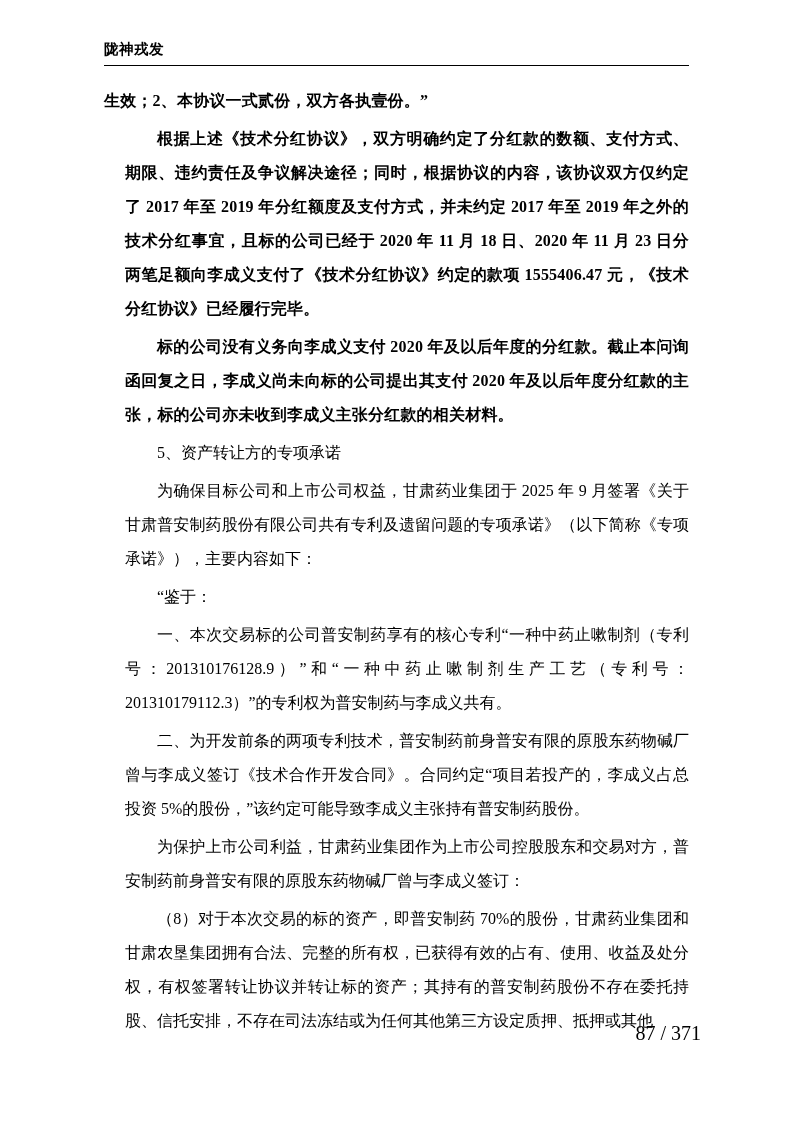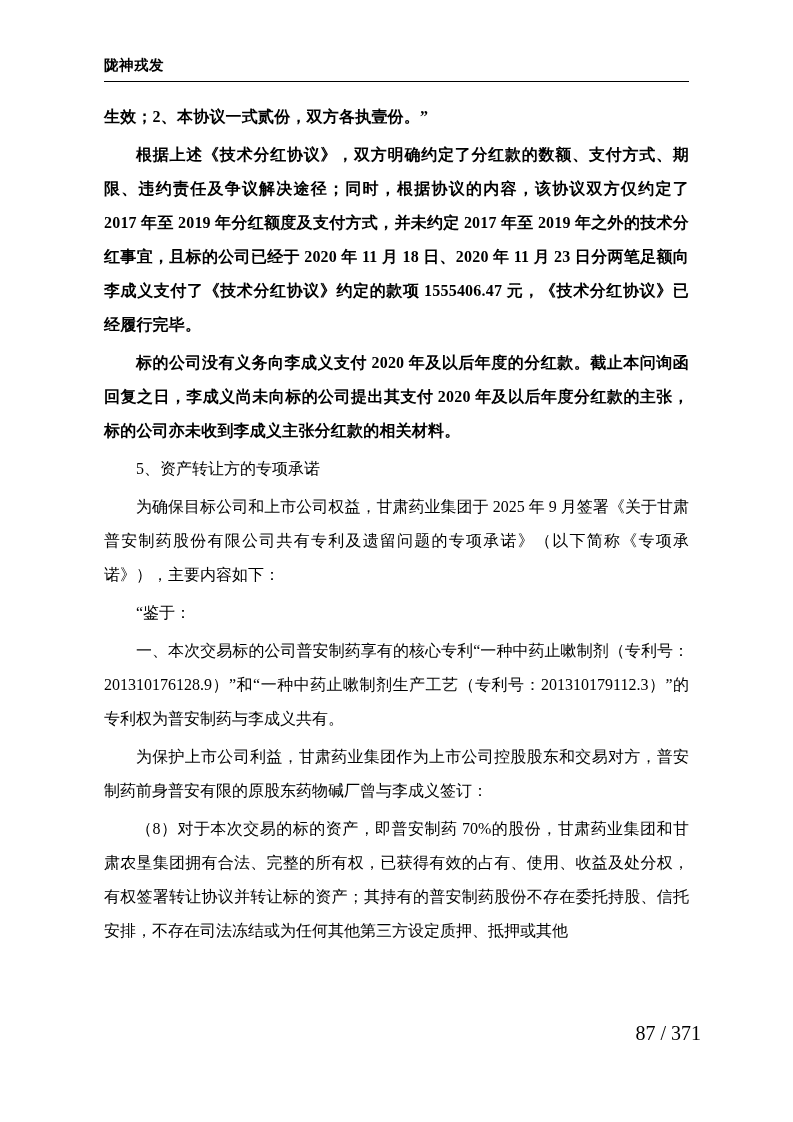--- a/index.html
+++ b/index.html
@@ -15,21 +15,21 @@
     width: 793px;
     height: 1122px;
     margin: 0 auto;
     background: #ffffff;
     box-sizing: border-box;
     overflow: hidden;
   }
   .content {
     position: absolute;
     left: 104px;
-    top: 56px;
+    top: 40px;
     width: 585px;
   }
   .header {
     display: flex;
     justify-content: space-between;
     align-items: flex-end;
     font-size: 14.5px;
     font-weight: bold;
     letter-spacing: 0.5px;
     padding-bottom: 6px;
@@ -51,20 +51,21 @@
   p.para {
     margin: 0 0 0 0;
     font-size: 16px;
     line-height: 34px;
     text-align: justify;
     text-justify: inter-ideograph;
     color: #000;
   }
   p.para + p.para {
     margin-top: 4px;
+    margin-left: 21px;
   }
   p.bold {
     font-weight: bold;
     letter-spacing: 0.2px;
   }
   p.indent {
     text-indent: 2em;
   }
   .footer {
     position: absolute;
@@ -88,20 +89,21 @@
     <div class="header-rule"></div>
 
     <div class="body-text">
       <p class="para bold">生效；2、本协议一式贰份，双方各执壹份。”</p>
       <p class="para bold indent">根据上述《技术分红协议》，双方明确约定了分红款的数额、支付方式、期限、违约责任及争议解决途径；同时，根据协议的内容，该协议双方仅约定了 2017 年至 2019 年分红额度及支付方式，并未约定 2017 年至 2019 年之外的技术分红事宜，且标的公司已经于 2020 年 11 月 18 日、2020 年 11 月 23 日分两笔足额向李成义支付了《技术分红协议》约定的款项 1555406.47 元，《技术分红协议》已经履行完毕。</p>
       <p class="para bold indent">标的公司没有义务向李成义支付 2020 年及以后年度的分红款。截止本问询函回复之日，李成义尚未向标的公司提出其支付 2020 年及以后年度分红款的主张，标的公司亦未收到李成义主张分红款的相关材料。</p>
       <p class="para indent">5、资产转让方的专项承诺</p>
       <p class="para indent">为确保目标公司和上市公司权益，甘肃药业集团于 2025 年 9 月签署《关于甘肃普安制药股份有限公司共有专利及遗留问题的专项承诺》（以下简称《专项承诺》），主要内容如下：</p>
       <p class="para indent">“鉴于：</p>
       <p class="para indent">一、本次交易标的公司普安制药享有的核心专利“一种中药止嗽制剂（专利号：201310176128.9）”和“一种中药止嗽制剂生产工艺（专利号：201310179112.3）”的专利权为普安制药与李成义共有。</p>
+      <p class="para indent">二、为开发前条的两项专利技术，普安制药前身普安有限的原股东药物碱厂曾与李成义签订《技术合作开发合同》。合同约定“项目若投产的，李成义占总投资 5%的股份，”该约定可能导致李成义主张持有普安制药股份。</p>
       <p class="para indent">为保护上市公司利益，甘肃药业集团作为上市公司控股股东和交易对方，普安制药前身普安有限的原股东药物碱厂曾与李成义签订：</p>
       <p class="para indent">（8）对于本次交易的标的资产，即普安制药 70%的股份，甘肃药业集团和甘肃农垦集团拥有合法、完整的所有权，已获得有效的占有、使用、收益及处分权，有权签署转让协议并转让标的资产；其持有的普安制药股份不存在委托持股、信托安排，不存在司法冻结或为任何其他第三方设定质押、抵押或其他</p>
     </div>
 
   </div>
 
   <div class="footer">87 / 371</div>
 </div>
 
 </body></html>

